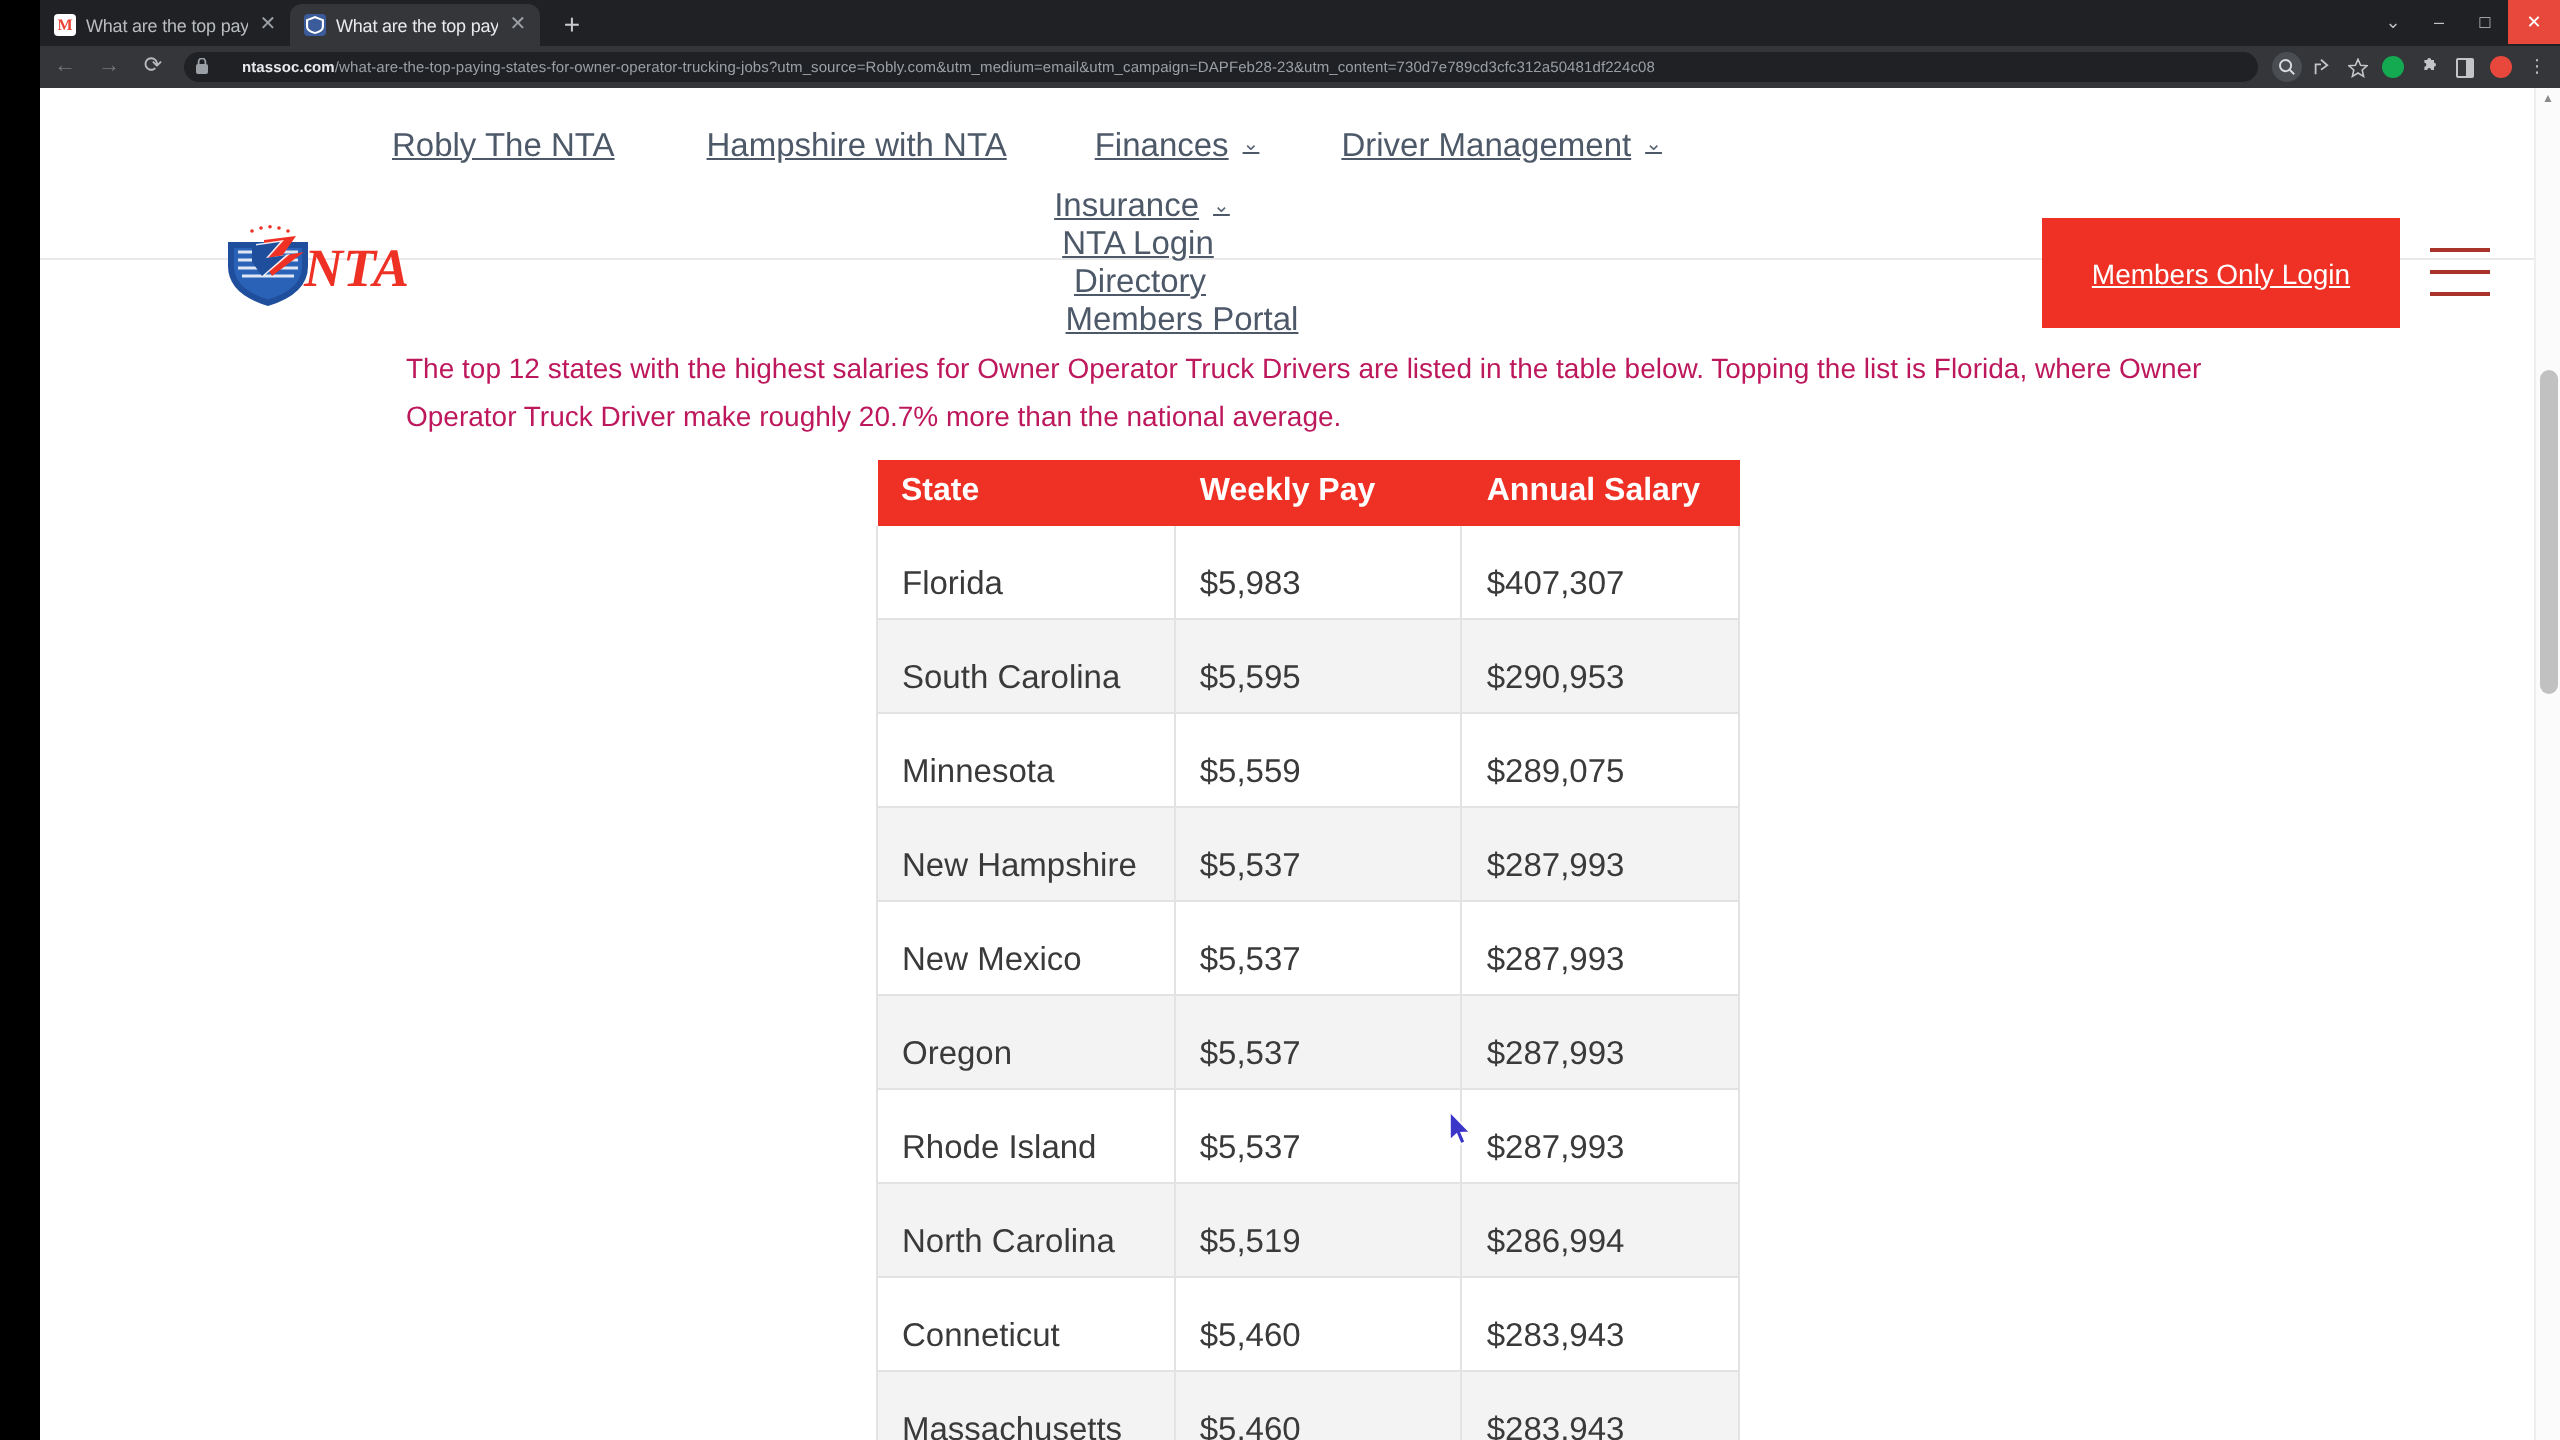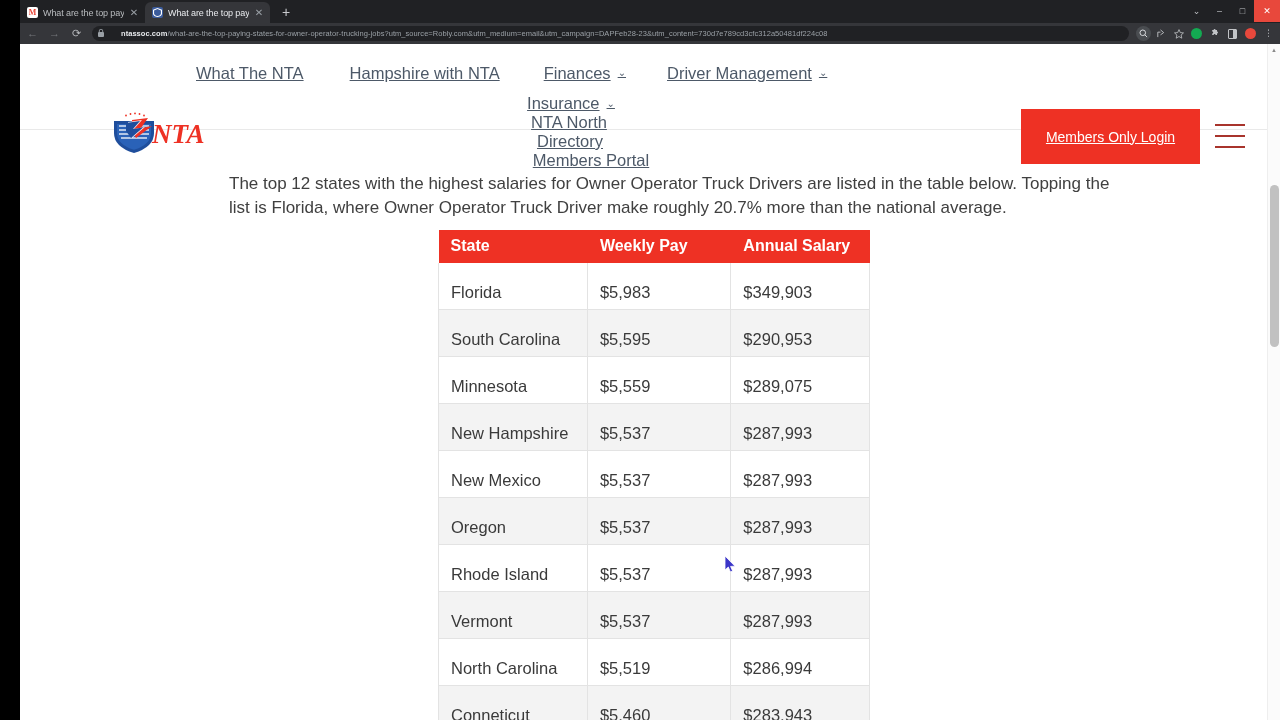--- a/index.html
+++ b/index.html
@@ -186,23 +186,22 @@
   #hamburger-menu span { display: block; height: 2px; background: #a8342c; width: 100%; }
 
   
   #article {
     position: absolute; left: 0; top: 0;
     width: 1247px;
   }
   #intro-paragraph {
     position: absolute; left: 183px; top: 128px;
     width: 900px;
-    font-size: 17px; line-height: 24px;
-    color: #404040;
-    margin-left: 26px;
+    font-size: 14px; line-height: 24px;
+    color: #be185d;
   }
 
   
   #salary-table-wrap {
     position: absolute; left: 418px; top: 186px;
     width: 520px;
   }
   table#salary-table {
     width: 432px;
     border-collapse: collapse;
@@ -334,21 +333,21 @@
             <tr>
               <th class="col-state">State</th>
               <th class="col-weekly">Weekly Pay</th>
               <th class="col-annual">Annual Salary</th>
             </tr>
           </thead>
           <tbody id="salary-table-body">
               <tr>
                 <td class="col-state">Florida</td>
                 <td class="col-weekly">$5,983</td>
-                <td class="col-annual">$349,903</td>
+                <td class="col-annual">$407,307</td>
               </tr>
               <tr>
                 <td class="col-state">South Carolina</td>
                 <td class="col-weekly">$5,595</td>
                 <td class="col-annual">$290,953</td>
               </tr>
               <tr>
                 <td class="col-state">Minnesota</td>
                 <td class="col-weekly">$5,559</td>
                 <td class="col-annual">$289,075</td>
@@ -363,25 +362,20 @@
                 <td class="col-weekly">$5,537</td>
                 <td class="col-annual">$287,993</td>
               </tr>
               <tr>
                 <td class="col-state">Oregon</td>
                 <td class="col-weekly">$5,537</td>
                 <td class="col-annual">$287,993</td>
               </tr>
               <tr>
                 <td class="col-state">Rhode Island</td>
-                <td class="col-weekly">$5,537</td>
-                <td class="col-annual">$287,993</td>
-              </tr>
-              <tr>
-                <td class="col-state">Vermont</td>
                 <td class="col-weekly">$5,537</td>
                 <td class="col-annual">$287,993</td>
               </tr>
               <tr>
                 <td class="col-state">North Carolina</td>
                 <td class="col-weekly">$5,519</td>
                 <td class="col-annual">$286,994</td>
               </tr>
               <tr>
                 <td class="col-state">Conneticut</td>
@@ -416,41 +410,41 @@
           <path d="M24 9 L40 7 L33 17 L44 15 L28 27 L24 20 Z" fill="#ee3124"></path>
           <path d="M20 11 L34 9 L26 18 L37 16 L24 27 L20 20 Z" fill="#ffffff" opacity="0.9"></path>
           <path d="M18 12 L32 10 L25 18 L35 16.5 L23 27 L18 20 Z" fill="#1f4e9c"></path>
           <text x="44" y="32" font-family="Liberation Serif, serif" font-size="27" font-weight="bold" font-style="italic" fill="#ee3124">NTA</text>
         </svg>
       </div>
 
       <nav id="nav-links">
         <div class="nav-row row1">
           <a class="nav-link" href="#" style="margin-right:46px;">
-            <span>What The NTA</span>
+            <span>Robly The NTA</span>
           </a>
           <a class="nav-link" href="#" style="margin-right:44px;">
             <span>Hampshire with NTA</span>
           </a>
           <a class="nav-link" href="#" style="margin-right:41px;">
             <span>Finances</span>
             <span class="nav-caret">⌄</span>
           </a>
           <a class="nav-link" href="#">
             <span>Driver Management</span>
             <span class="nav-caret">⌄</span>
           </a>
         </div>
         <div class="nav-row row2">
           <a class="nav-link" href="#" style="margin-right:40px;">
             <span>Insurance</span>
             <span class="nav-caret">⌄</span>
           </a>
           <a class="nav-link" href="#" style="margin-right:44px;">
-            <span>NTA North</span>
+            <span>NTA Login</span>
           </a>
           <a class="nav-link" href="#" style="margin-right:42px;">
             <span>Directory</span>
           </a>
           <a class="nav-link" href="#">
             <span>Members Portal</span>
           </a>
         </div>
       </nav>
 

